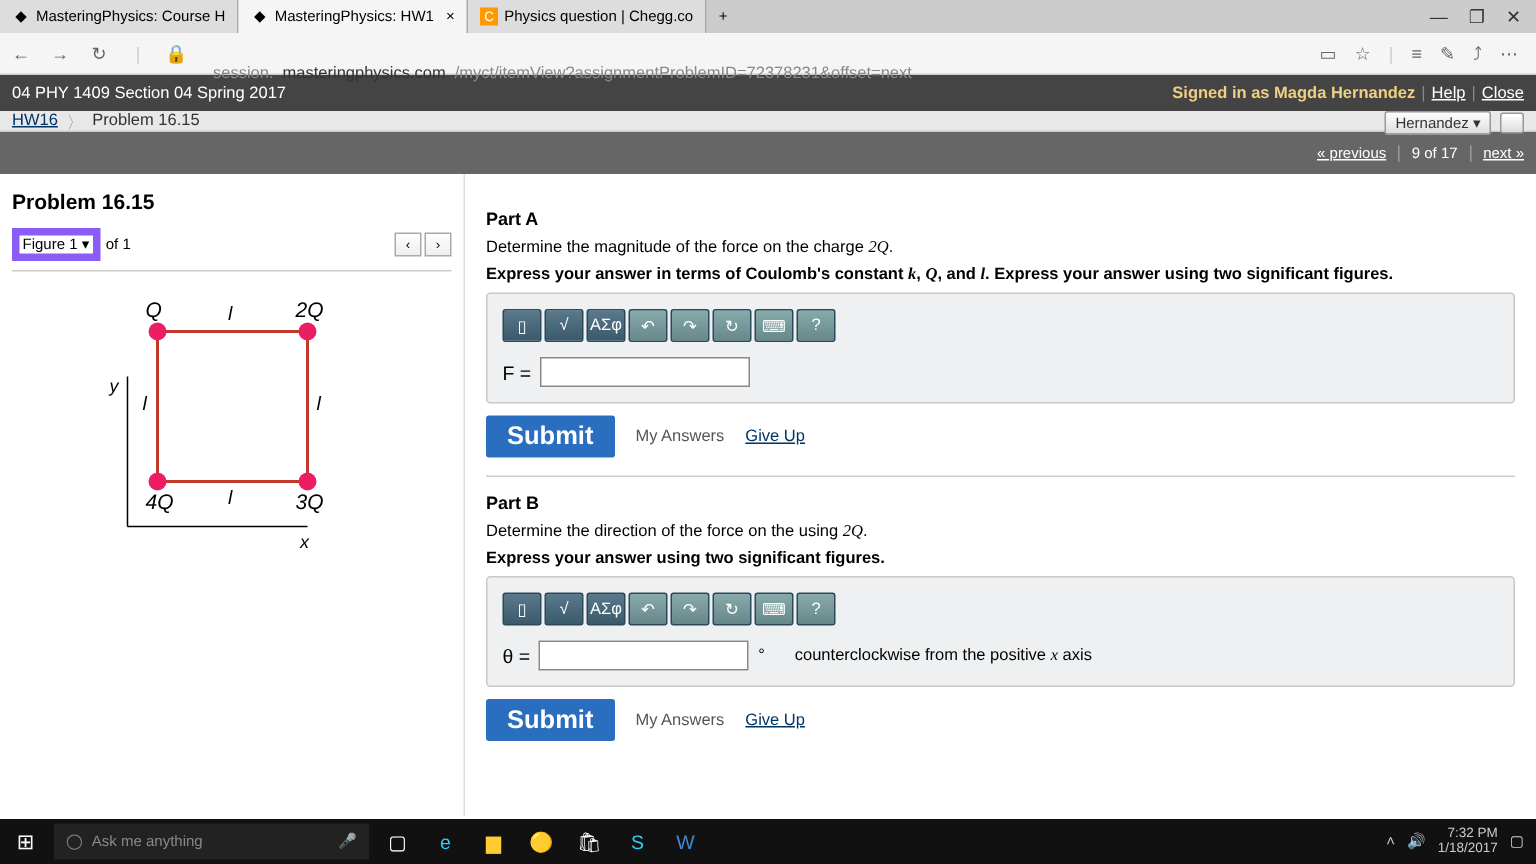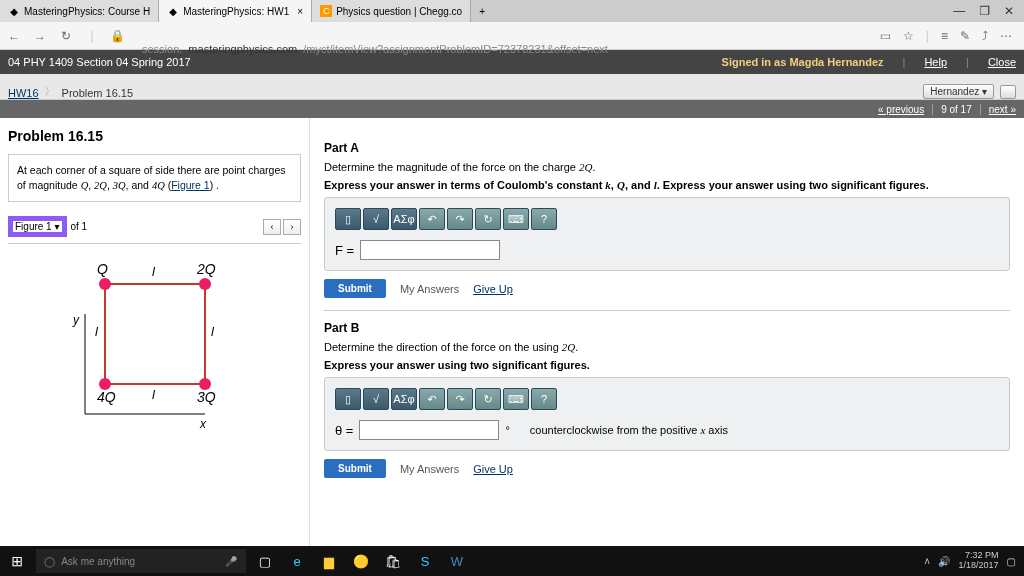--- a/index.html
+++ b/index.html
@@ -15,31 +15,31 @@
 .tab-add { padding:0 8px; }
 .win-controls { margin-left:auto; display:flex; gap:14px; padding:0 10px; color:#333; font-size:12px; }
 .addrbar { display:flex; align-items:center; height:28px; background:#f5f5f5; border-bottom:1px solid #ccc; padding:0 6px; gap:10px; font-size:12px; color:#555; }
 .addrbar .nav-icon { width:16px; text-align:center; color:#666; }
 .url { flex:1; display:flex; align-items:center; gap:6px; padding:0 6px; color:#888; font-size:11px;margin-top:26px; }
 .url .host { color:#333; }
 .addr-right { display:flex; align-items:center; gap:12px; color:#666; padding-right:6px; }
 
 
 .mp-header { background:#444; color:#fff; height:24px; display:flex; align-items:center; padding:0 8px; font-size:11px; }
-.mp-header .right { margin-left:auto; display:flex; align-items:center; gap:19px; }
+.mp-header .right { margin-left:auto; display:flex; align-items:center; gap:4px; }
 .mp-header a { color:#fff; text-decoration:underline; cursor:pointer; }
 
-.breadcrumb-row { background:#e8e8e8; height:26px; display:flex; align-items:flex-end; padding:0 8px; font-size:11px; color:#333; border-bottom:1px solid #ccc; }
+.breadcrumb-row { background:#e8e8e8; height:14px; display:flex; align-items:flex-start; padding:0 8px; font-size:11px; color:#333; border-bottom:1px solid #ccc; }
 .breadcrumb-row .hw { color:#036; text-decoration:underline; margin-right:6px; }
 .breadcrumb-row .chev { color:#999; margin-right:6px; }
 .breadcrumb-row .right { margin-left:auto; display:flex; align-items:center; gap:6px; }
 .btn-small { border:1px solid #999; background:linear-gradient(#fff,#ddd); padding:1px 6px; font-size:10px; border-radius:2px; }
 .print-icon { width:16px; height:14px; border:1px solid #999; background:linear-gradient(#fff,#ddd); border-radius:2px; }
 
-.page-nav { background:#666; color:#fff; height:18px; display:flex; align-items:center; justify-content:flex-end; padding:0 8px; font-size:10px; gap:8px; }
+.page-nav { background:#666; color:#fff; height:28px; display:flex; align-items:center; justify-content:flex-end; padding:0 8px; font-size:10px; gap:8px; }
 .page-nav span { border-right:1px solid #999; padding-right:8px; }
 .page-nav span:last-child { border:none; padding-right:0; }
 .page-nav .link { text-decoration:underline; cursor:pointer; }
 
 
 .content { display:flex; height:calc(100% - 22px - 28px - 24px - 26px - 18px - 30px); background:#fff; overflow:hidden; }
 .left-col { width:310px; border-right:1px solid #ddd; padding:10px 8px; }
 .problem-title { font-size:14px; font-weight:bold; margin-bottom:10px; }
 .statement-box { border:1px solid #ccc; padding:8px; font-size:10.5px; line-height:1.4; margin-bottom:14px; }
 .statement-box .flink { color:#036; text-decoration:underline; }
@@ -54,21 +54,21 @@
 .prompt { margin-bottom:6px; }
 .prompt strong { font-weight:bold; }
 .answer-box { border:1px solid #c8c8c8; background:#eef0f2; border-radius:3px; padding:10px; margin-bottom:8px; }
 .toolbar { display:flex; align-items:center; gap:2px; margin-bottom:10px; }
 .tb-btn { background:#4a6; background:linear-gradient(#5a7a8c,#3a5a6c); color:#fff; border:1px solid #2a4a5c; height:22px; min-width:26px; display:flex; align-items:center; justify-content:center; font-size:11px; border-radius:2px; }
 .tb-btn.lite { background:linear-gradient(#8aa,#688); }
 .answer-line { display:flex; align-items:center; gap:6px; font-family:'Times New Roman',serif; font-size:13px; }
 .answer-line input { width:140px; height:20px; border:1px solid #888; padding:0 4px; font-size:12px; }
 .answer-line .unit { font-size:11px; font-family:Arial; }
 .submit-row { display:flex; align-items:center; gap:14px; margin-top:4px; }
-.submit-btn { background:#2a6fbf; color:#fff; border:none; padding:4px 14px; font-size:10px; font-weight:bold; border-radius:2px; }
+.submit-btn { background:#2a6fbf; color:#fff; border:none; padding:4px 14px; font-size:17px; font-weight:bold; border-radius:2px; }
 .link-g { color:#555; font-size:11px; }
 .link-u { color:#036; text-decoration:underline; font-size:11px; }
 hr.part-sep { border:none; border-top:1px solid #ccc; margin:12px 0 10px; }
 .it { font-style:italic; font-family:'Times New Roman',serif; }
 
 
 .taskbar { position:absolute; bottom:0; left:0; right:0; height:30px; background:#111; display:flex; align-items:center; color:#fff; font-size:10px; }
 .start { width:34px; display:flex; justify-content:center; font-size:14px; }
 .cortana { display:flex; align-items:center; gap:6px; background:#222; height:24px; padding:0 8px; width:210px; margin-left:2px; color:#888; }
 .task-icons { display:flex; align-items:center; gap:10px; margin-left:8px; }
@@ -150,23 +150,20 @@
 
 <div class="page-nav">
   <span class="link">« previous</span>
   <span>9 of 17</span>
   <span class="link">next »</span>
 </div>
 
 <div class="content">
   <div class="left-col">
     <div class="problem-title">Problem 16.15</div>
-    <div class="statement-box">
-      <span>At each corner of a square of side there are point charges of magnitude </span><span class="it">Q</span>, <span class="it">2Q</span>, <span class="it">3Q</span><span>, and </span><span class="it">4Q</span><span> (</span><span class="flink">Figure 1</span><span>) .</span>
-    </div>
     <div class="fig-controls">
       <span class="fig-select"><span>Figure 1</span> <span>▾</span></span>
       <span>of 1</span>
       <div class="fig-nav">
         <span class="fig-btn">‹</span>
         <span class="fig-btn">›</span>
       </div>
     </div>
     <div class="figure">
       <svg width="200" height="190" viewBox="0 0 200 190">

